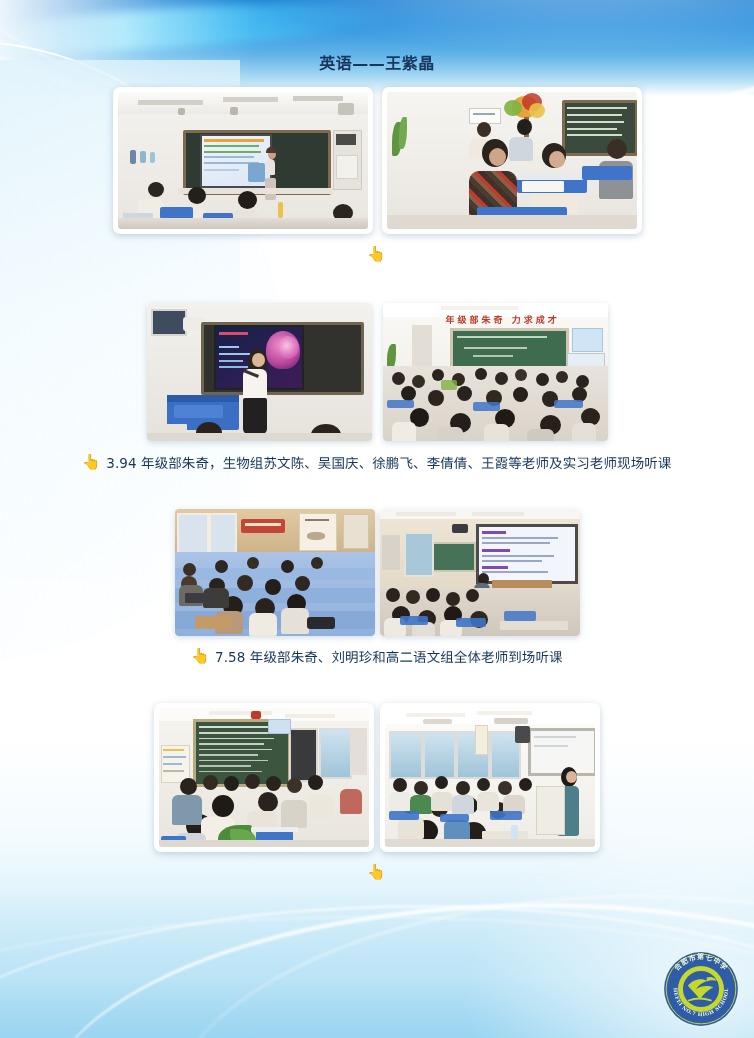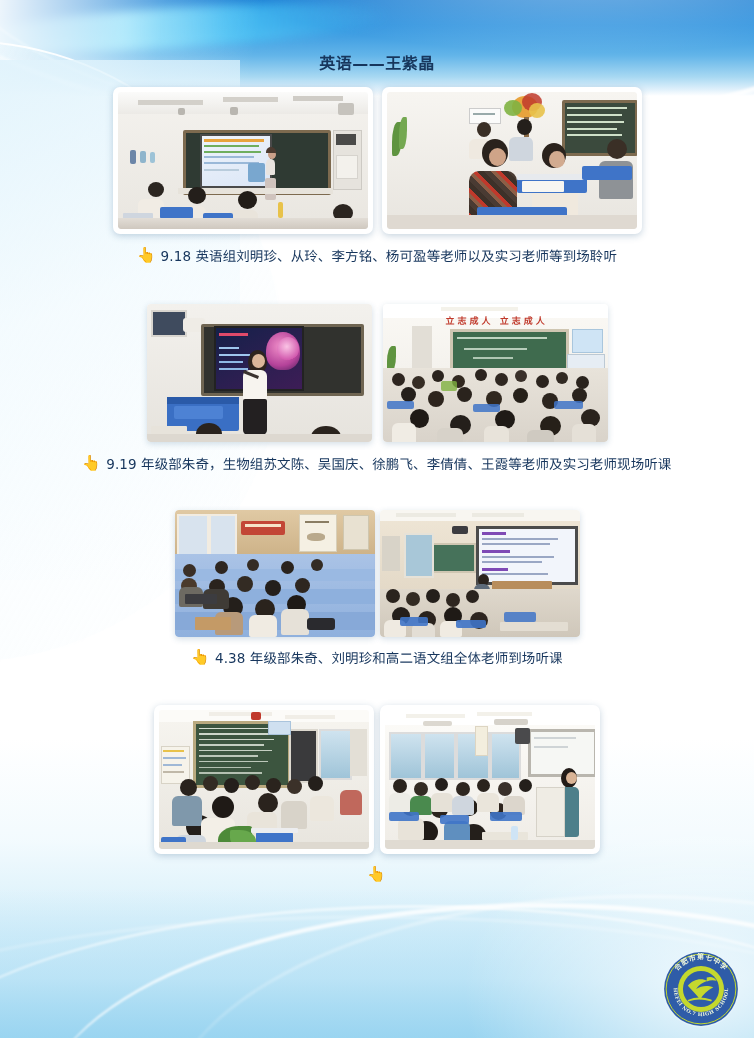--- a/index.html
+++ b/index.html
@@ -426,21 +426,20 @@
               <div class="desk-blue" style="left:36%;top:84%;width:36%;height:14%;"></div>
               <div style="left:54%;top:65%;width:17%;height:8%;background:#f7f6f2;border-radius:1px;"></div>
               <div class="floor" style="height:10%;background:#dfd9d1;"></div>
             </div>
           </div>
         </div>
       </div>
 
       <div class="caption" style="margin-top:14px;">
         <span class="caption-hand">👆</span>
-        <span class="caption-text">9.18  英语组刘明珍、从玲、李方铭、杨可盈等老师以及实习老师等到场聆听</span>
       </div>
     </div>
 
     <div class="section" style="padding-top:24px;">
 
       <div class="photo-row" style="margin-top:16px;gap:11px;">
         <div class="photo plain" style="width:225px;height:138px;">
           <div class="photo-inner">
             <div class="scene blur-soft">
               <div class="wall" style="background:linear-gradient(180deg,#f3f1ed,#e6e3dd);"></div>
@@ -479,21 +478,21 @@
         </div>
 
         <div class="photo plain" style="width:225px;height:138px;">
           <div class="photo-inner">
             <div class="scene blur-soft">
               <div class="wall" style="background:linear-gradient(180deg,#fbf9f5,#eceae4);"></div>
               <div class="ceiling" style="height:10%;background:#ffffff;"></div>
               <div style="left:26%;top:2%;width:34%;height:4px;background:#f4f2ea;"></div>
 
               <div class="banner-r" style="left:28%;top:7%;font-size:9px;letter-spacing:3px;
-                   font-family:'DejaVu Sans','Liberation Sans',sans-serif;">立志成人  立志成人</div>
+                   font-family:'DejaVu Sans','Liberation Sans',sans-serif;">年级部朱奇  力求成才</div>
 
               <div style="left:30%;top:18%;width:50%;height:30%;background:#3f6b4e;border:3px solid #cfc6b2;"></div>
               <div style="left:33%;top:24%;width:40%;height:2px;background:#d6e6d6;opacity:.85;"></div>
               <div style="left:36%;top:32%;width:28%;height:2px;background:#d6e6d6;opacity:.8;"></div>
               <div style="left:40%;top:38%;width:18%;height:2px;background:#d6e6d6;opacity:.75;"></div>
 
               <div style="left:84%;top:18%;width:13%;height:16%;background:#cfe4f5;border:1px solid #a9c6dd;"></div>
               <div style="left:82%;top:36%;width:16%;height:10%;background:#e6edf4;border:1px solid #bcc9d4;"></div>
 
               <div style="left:13%;top:16%;width:9%;height:34%;background:#e2ded6;"></div>
@@ -533,21 +532,21 @@
               <div class="desk-blue" style="left:40%;top:72%;width:12%;height:6%;opacity:.85;"></div>
               <div class="desk-blue" style="left:76%;top:70%;width:13%;height:6%;opacity:.85;"></div>
               <div style="left:26%;top:56%;width:7%;height:7%;background:#7fb241;border-radius:2px;opacity:.8;"></div>
             </div>
           </div>
         </div>
       </div>
 
       <div class="caption" style="margin-top:14px;">
         <span class="caption-hand">👆</span>
-        <span class="caption-text">9.19  年级部朱奇，生物组苏文陈、吴国庆、徐鹏飞、李倩倩、王霞等老师及实习老师现场听课</span>
+        <span class="caption-text">3.94  年级部朱奇，生物组苏文陈、吴国庆、徐鹏飞、李倩倩、王霞等老师及实习老师现场听课</span>
       </div>
     </div>
 
     <div class="section" style="padding-top:22px;">
 
       <div class="photo-row" style="margin-top:16px;gap:5px;">
         <div class="photo plain" style="width:200px;height:127px;">
           <div class="photo-inner">
             <div class="scene blur-soft">
               <div class="wall" style="background:linear-gradient(180deg,#f6f1e6,#e9e2d4);"></div>
@@ -640,21 +639,21 @@
               <div class="desk-blue" style="left:38%;top:86%;width:15%;height:7%;opacity:.9;"></div>
               <div class="desk-blue" style="left:62%;top:80%;width:16%;height:8%;opacity:.85;"></div>
               <div class="desk-top" style="left:60%;top:88%;width:34%;height:7%;background:#e3ddd2;"></div>
             </div>
           </div>
         </div>
       </div>
 
       <div class="caption" style="margin-top:13px;">
         <span class="caption-hand">👆</span>
-        <span class="caption-text">4.38  年级部朱奇、刘明珍和高二语文组全体老师到场听课</span>
+        <span class="caption-text">7.58  年级部朱奇、刘明珍和高二语文组全体老师到场听课</span>
       </div>
     </div>
 
     <div class="section" style="padding-top:22px;">
 
       <div class="photo-row" style="margin-top:16px;gap:6px;">
         <div class="photo framed" style="width:210px;height:139px;">
           <div class="photo-inner">
             <div class="scene blur-soft">
               <div class="wall" style="background:linear-gradient(180deg,#f7f5f0,#e8e5de);"></div>

